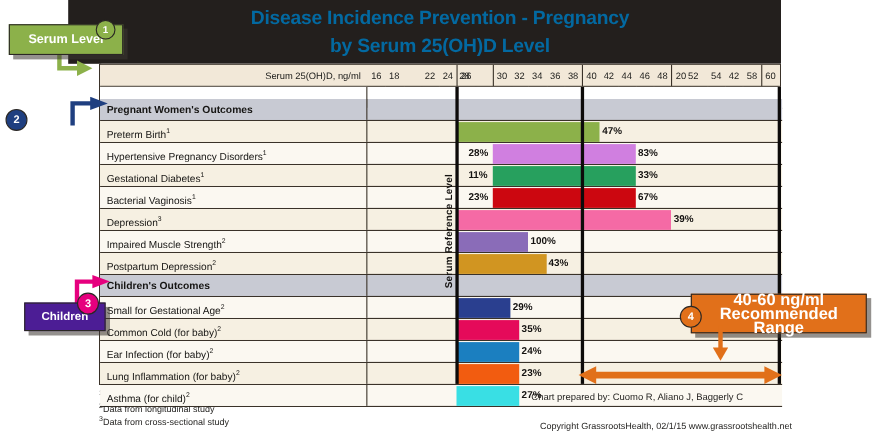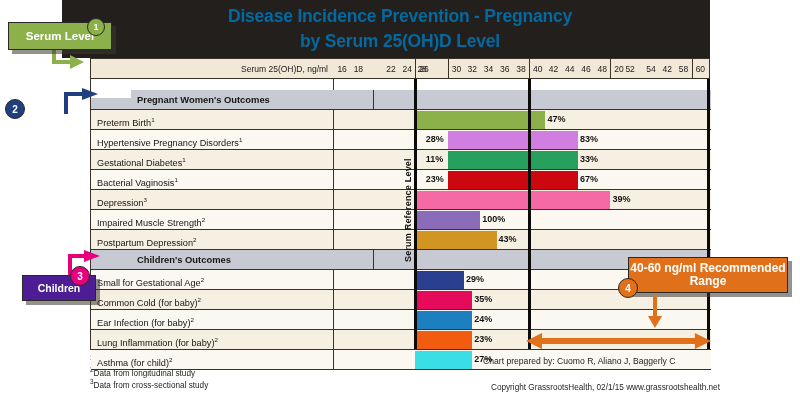--- a/index.html
+++ b/index.html
@@ -56,21 +56,21 @@
   .row {
     position:absolute; left:0; width:620px; height:20px;
     border-bottom:1.1px solid #3a3229;
   }
   .row .lbl {
     position:absolute; left:0; top:0; width:243px; height:100%;
     line-height:19px; padding-left:6px; font-size:9.2px; color:#161513;
     border-right:1.2px solid #3a3229; z-index:5; white-space:nowrap;
   }
   .row.section { background:#c8cad3; }
-  .row.section .lbl { font-weight:bold; background:#c8cad3; font-size:9.4px;margin-left:40px; }
+  .row.section .lbl { font-weight:bold; background:#c8cad3; font-size:9.4px; }
   .row.tintA { background:#f6f0e2; }
   .row.tintB { background:#fbf8f1; }
   .row.tintA .lbl { background:#f6f0e2; }
   .row.tintB .lbl { background:#fbf8f1; }
   .row.blank { background:#ffffff; }
   .row.blank .lbl { background:#ffffff; }
 
   .bar { position:absolute; top:1px; height:18px; z-index:3; }
   .pct {
     position:absolute; top:0; height:20px; line-height:19px;
@@ -285,21 +285,21 @@
     <path d="M22,32 L22,10 L40,10" stroke="#e6007e" stroke-width="4" fill="none"></path>
     <path d="M36,4 L52,10 L36,16 Z" fill="#e6007e"></path>
   </svg>
   <div class="callout" style="left:22px; top:275px; width:74px; height:26px; background:#4c1d95; font-size:10.5px;">
     <span>Children</span>
   </div>
   <div class="badge" style="left:70px; top:266px; width:20px; height:20px; background:#e6007e; font-size:10px;">
     <span>3</span>
   </div>
 
-  <div class="callout" style="left:628px; top:257px; width:160px; height:36px; background:#e1701a; font-size:12px; flex-direction:column; line-height:13px;align-items:center;">
+  <div class="callout" style="left:628px; top:267px; width:160px; height:36px; background:#e1701a; font-size:15px; flex-direction:column; line-height:13px;align-items:center;">
     <span>40-60 ng/ml Recommended</span>
     <span>Range</span>
   </div>
   <div class="badge" style="left:618px; top:278px; width:20px; height:20px; background:#e1701a; font-size:10px;">
     <span>4</span>
   </div>
   <svg class="conn" style="left:646px; top:296px; width:26px; height:34px; z-index:21;">
     <path d="M9,0 L9,22" stroke="#e1701a" stroke-width="4" fill="none"></path>
     <path d="M2,20 L9,32 L16,20 Z" fill="#e1701a"></path>
   </svg>

